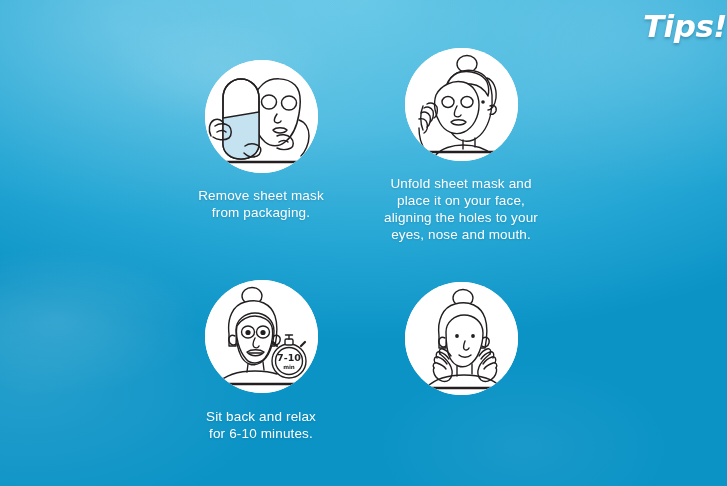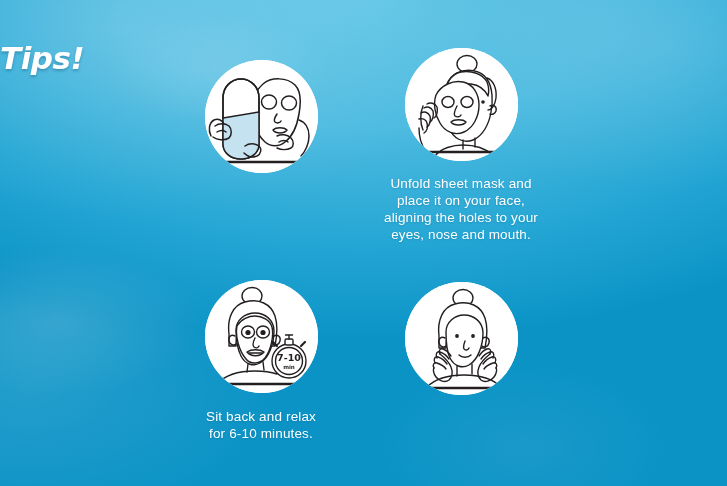--- a/index.html
+++ b/index.html
@@ -37,30 +37,29 @@
       radial-gradient(ellipse 30% 26% at 72% 92%, rgba(255,255,255,0.06), rgba(255,255,255,0) 70%);
     pointer-events: none;
   }
 
   
   .title {
     position: absolute;
     top: 8px;
     left: 0;
     width: 727px;
-    text-align: left;
+    text-align: right;
     color: #ffffff;
     font-family: "DejaVu Sans", sans-serif;
     font-size: 31px;
     font-weight: bold;
     font-style: italic;
     letter-spacing: -0.5px;
     text-shadow: 0 2px 3px rgba(0,60,90,0.30);
     z-index: 5;
-    margin-top: 32px;
   }
 
   
   .grid {
     position: absolute;
     inset: 0;
     z-index: 4;
   }
 
   .cell {
@@ -139,20 +138,22 @@
               <path d="M10 66 C14 63 20 63 24 66 C27 69 27 75 24 78 C19 81 12 80 8 77"></path>
               <path d="M12 72 C15 70 19 70 21 72"></path>
 
               <path d="M40 86 C44 83 50 83 54 86 C57 89 56 94 52 96 C47 98 42 96 39 93"></path>
 
               <path d="M2 102 L111 102" stroke-width="2.4"></path>
             </g>
           </g>
         </svg>
       </div>
+      <div class="caption">Remove sheet mask
+from packaging.</div>
     </div>
 
     <div class="cell cell-2">
       <div class="circle">
         <svg viewBox="0 0 113 113" xmlns="http://www.w3.org/2000/svg">
           <defs>
             <clipPath id="c2">
                 <circle cx="56.5" cy="56.5" r="56.5"></circle>
               </clipPath>
           </defs>

